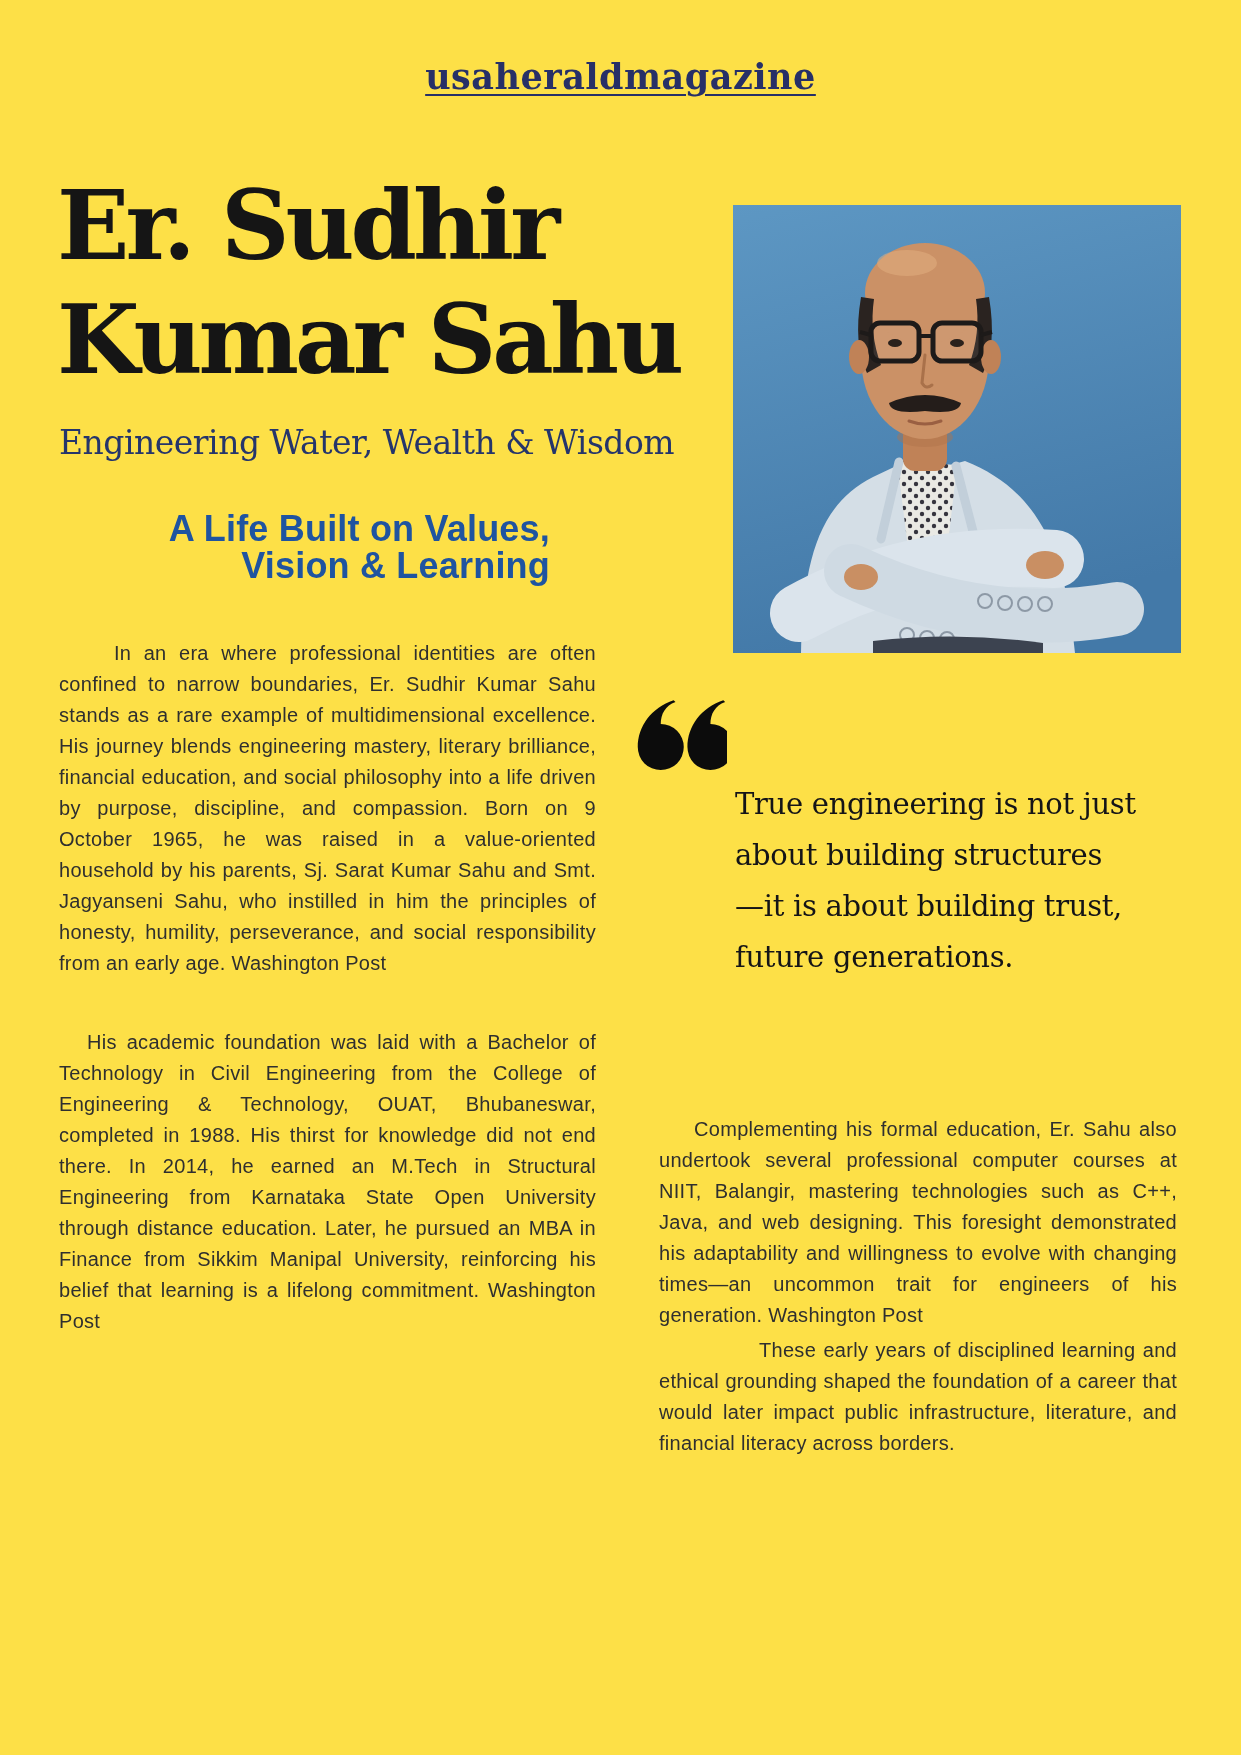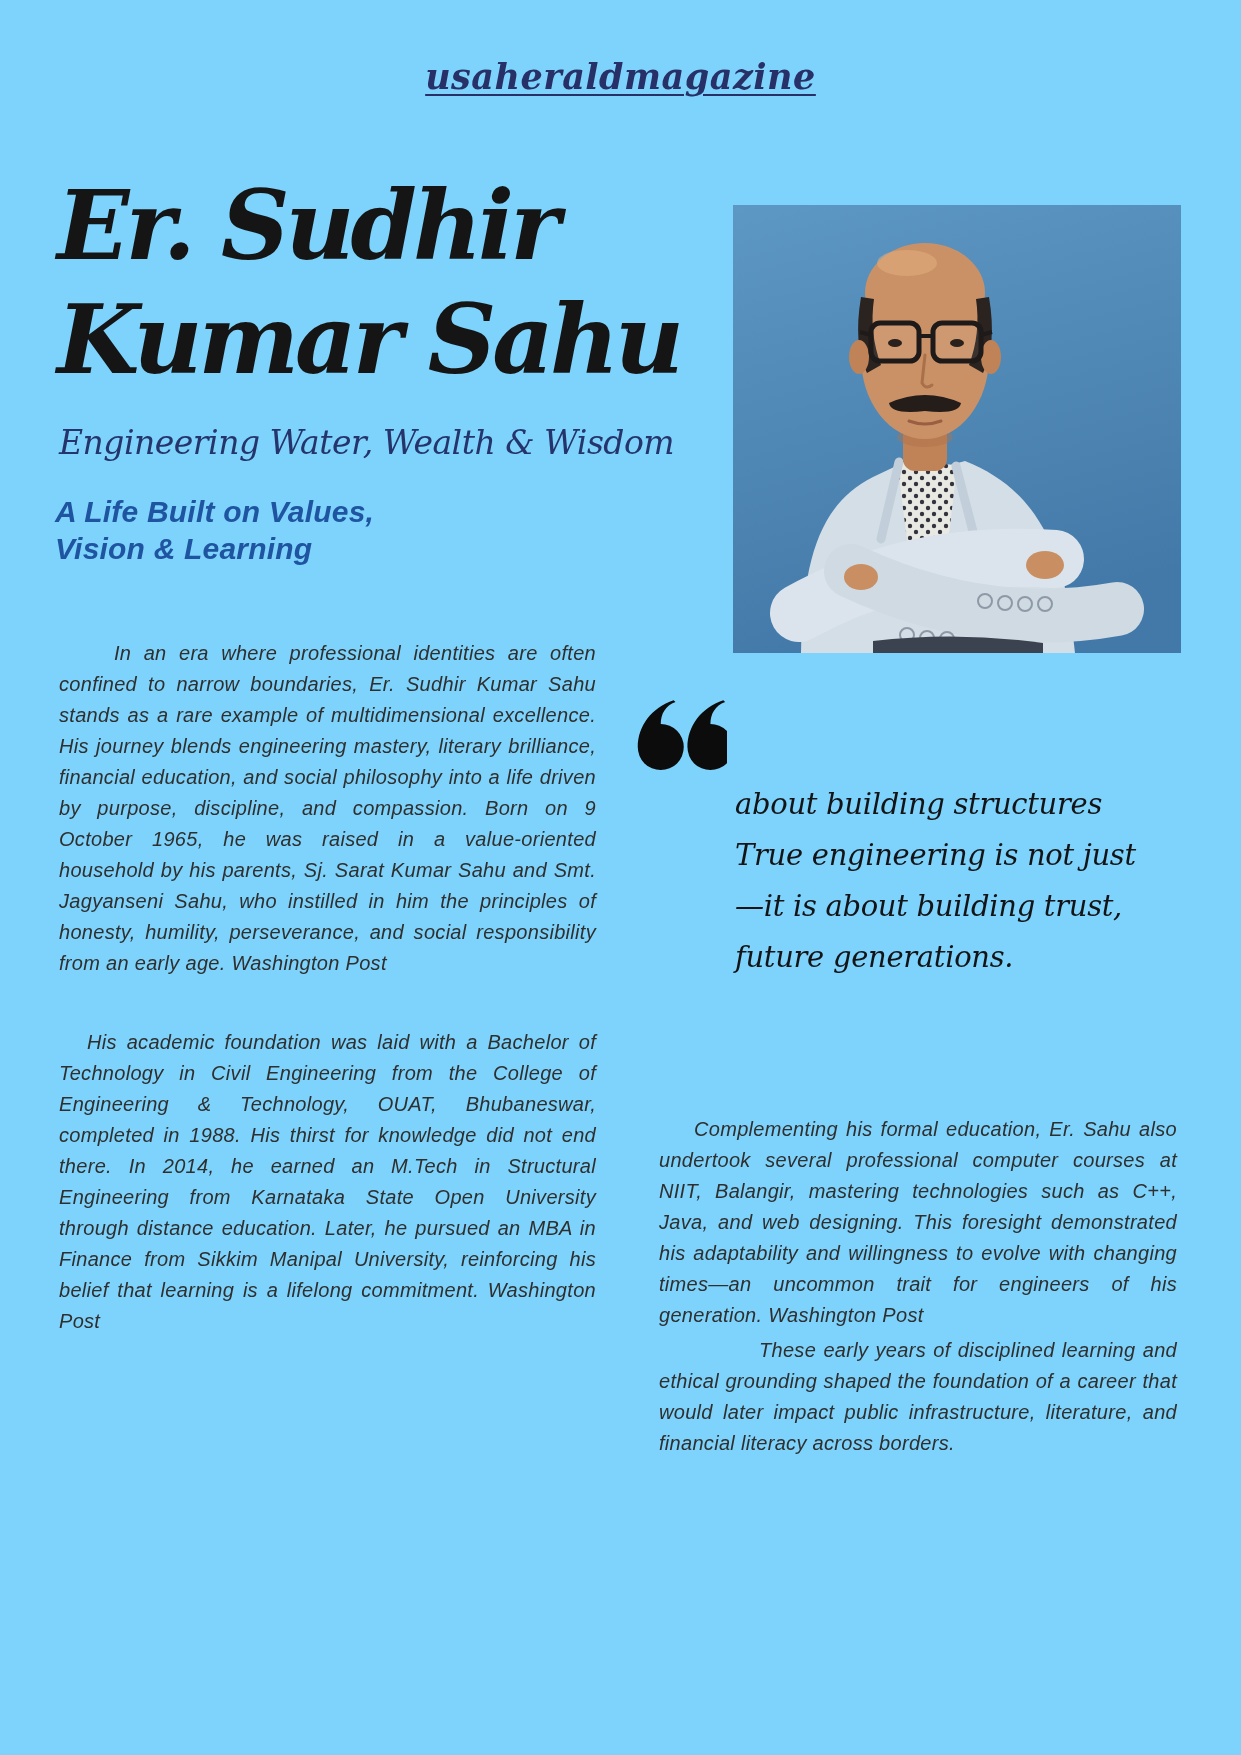--- a/index.html
+++ b/index.html
@@ -1,23 +1,22 @@
 <!DOCTYPE html>
 <html><head>
 <meta charset="utf-8">
 <style>
   html,body{margin:0;padding:0;background:#e8e8e6;}
   .page{
     position:relative;
     width:1241px;height:1755px;
     margin:0 auto;
-    background:#7dd3fc;
+    background:#fde047;
     overflow:hidden;
     font-family:"Liberation Sans",sans-serif;
-    font-style:italic;
   }
   
   .site-title{
     position:absolute;top:56px;left:0;right:0;
     text-align:center;
     font-family:"DejaVu Serif",serif;
     font-weight:700;
     font-size:35px;
     color:#273067;
     text-decoration:underline;
@@ -39,24 +38,24 @@
   }
   .title span{display:block;}
   .subtitle{
     position:absolute;left:59px;top:423px;
     font-family:"DejaVu Serif",serif;
     font-size:33px;
     color:#25356b;
     letter-spacing:-0.5px;
   }
   .section-heading{
-    position:absolute;left:55px;top:493px;width:495px;
-    text-align:left;
+    position:absolute;left:55px;top:510px;width:495px;
+    text-align:right;
     font-weight:700;
-    font-size:30px;
+    font-size:36px;
     line-height:37px;
     color:#1f54a0;
     letter-spacing:0.2px;
   }
   .section-heading span{display:block;}
   
   .body-col{position:absolute;}
   .col-left{left:55px;top:634px;width:545px;}
   .col-right{left:655px;top:1110px;width:526px;}
   .body-col p{
@@ -188,22 +187,22 @@
   </div>
 
   <svg class="quote-mark" viewBox="0 0 100 82" xmlns="http://www.w3.org/2000/svg">
     <g fill="#0c0c0c">
       <path d="M42 1 C18 9 3 29 3 52 A25 25 0 1 0 28 27 C28 16 33 7 44 3 Z"></path>
       <path d="M96 1 C72 9 57 29 57 52 A25 25 0 1 0 82 27 C82 16 87 7 98 3 Z"></path>
     </g>
   </svg>
 
   <blockquote class="pull-quote">
+    <div>True engineering is not just</div>
     <div>about building structures</div>
-    <div>True engineering is not just</div>
     <div>—it is about building trust,</div>
     <div>future generations.</div>
   </blockquote>
 
   <div class="body-col col-right">
     <p class="indent-md">Complementing his formal education, Er. Sahu also undertook several professional computer courses at NIIT, Balangir, mastering technologies such as C++, Java, and web designing. This foresight demonstrated his adaptability and willingness to evolve with changing times—an uncommon trait for engineers of his generation. Washington Post</p>
     <p class="indent-xl">These early years of disciplined learning and ethical grounding shaped the foundation of a career that would later impact public infrastructure, literature, and financial literacy across borders.</p>
   </div>
 
 </div>

